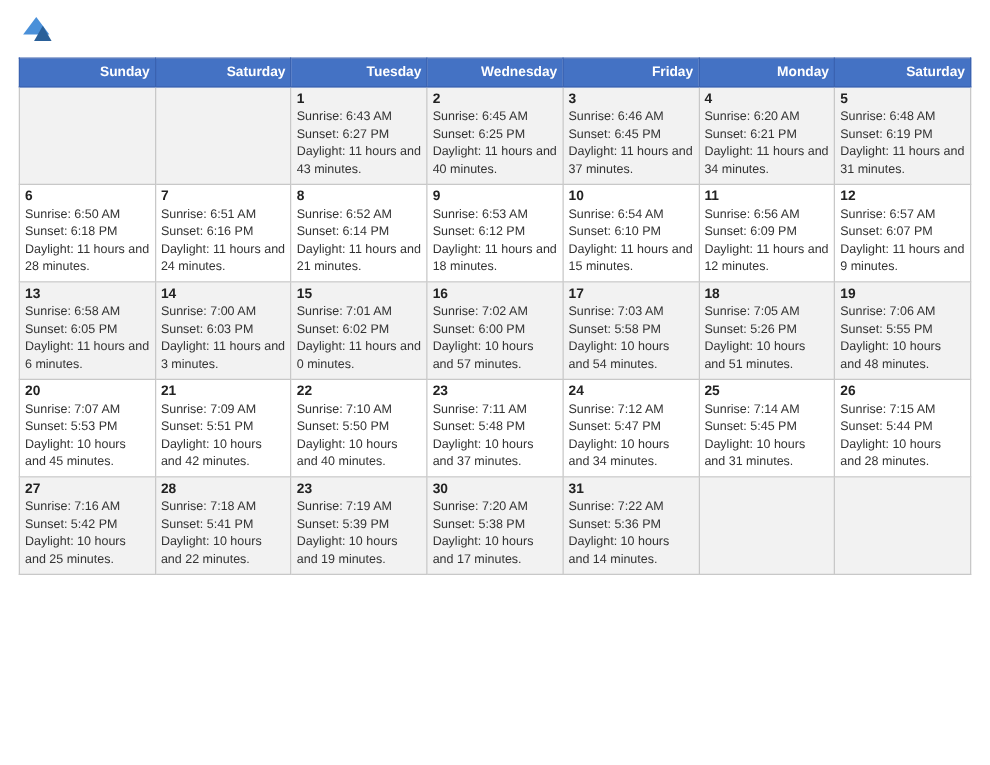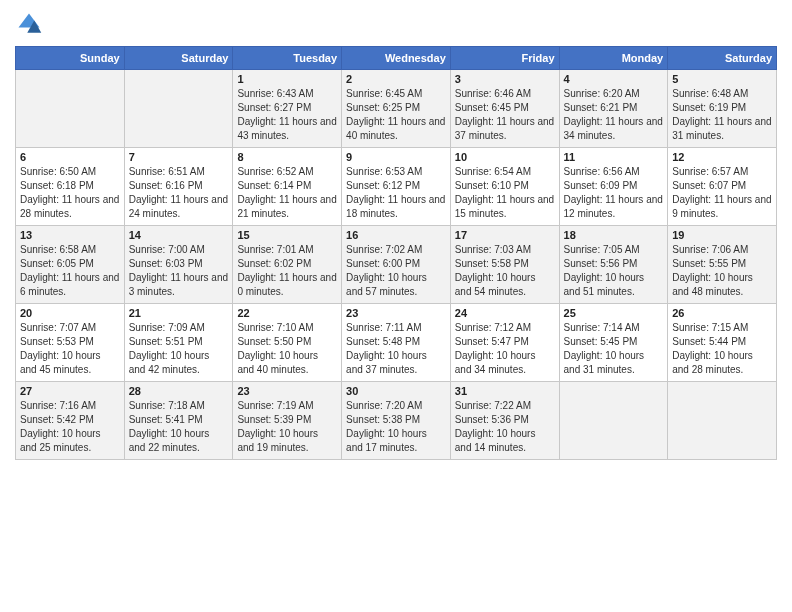--- a/index.html
+++ b/index.html
@@ -232,21 +232,21 @@
           </td>
           <td>
             <span class="day-num">17</span>
             <div class="cell-content">Sunrise: 7:03 AM
 Sunset: 5:58 PM
 Daylight: 10 hours and 54 minutes.</div>
           </td>
           <td>
             <span class="day-num">18</span>
             <div class="cell-content">Sunrise: 7:05 AM
-Sunset: 5:56 PM
+Sunset: 5:26 PM
 Daylight: 10 hours and 51 minutes.</div>
           </td>
           <td>
             <span class="day-num">19</span>
             <div class="cell-content">Sunrise: 7:06 AM
 Sunset: 5:55 PM
 Daylight: 10 hours and 48 minutes.</div>
           </td>
         </tr>
         <tr>

